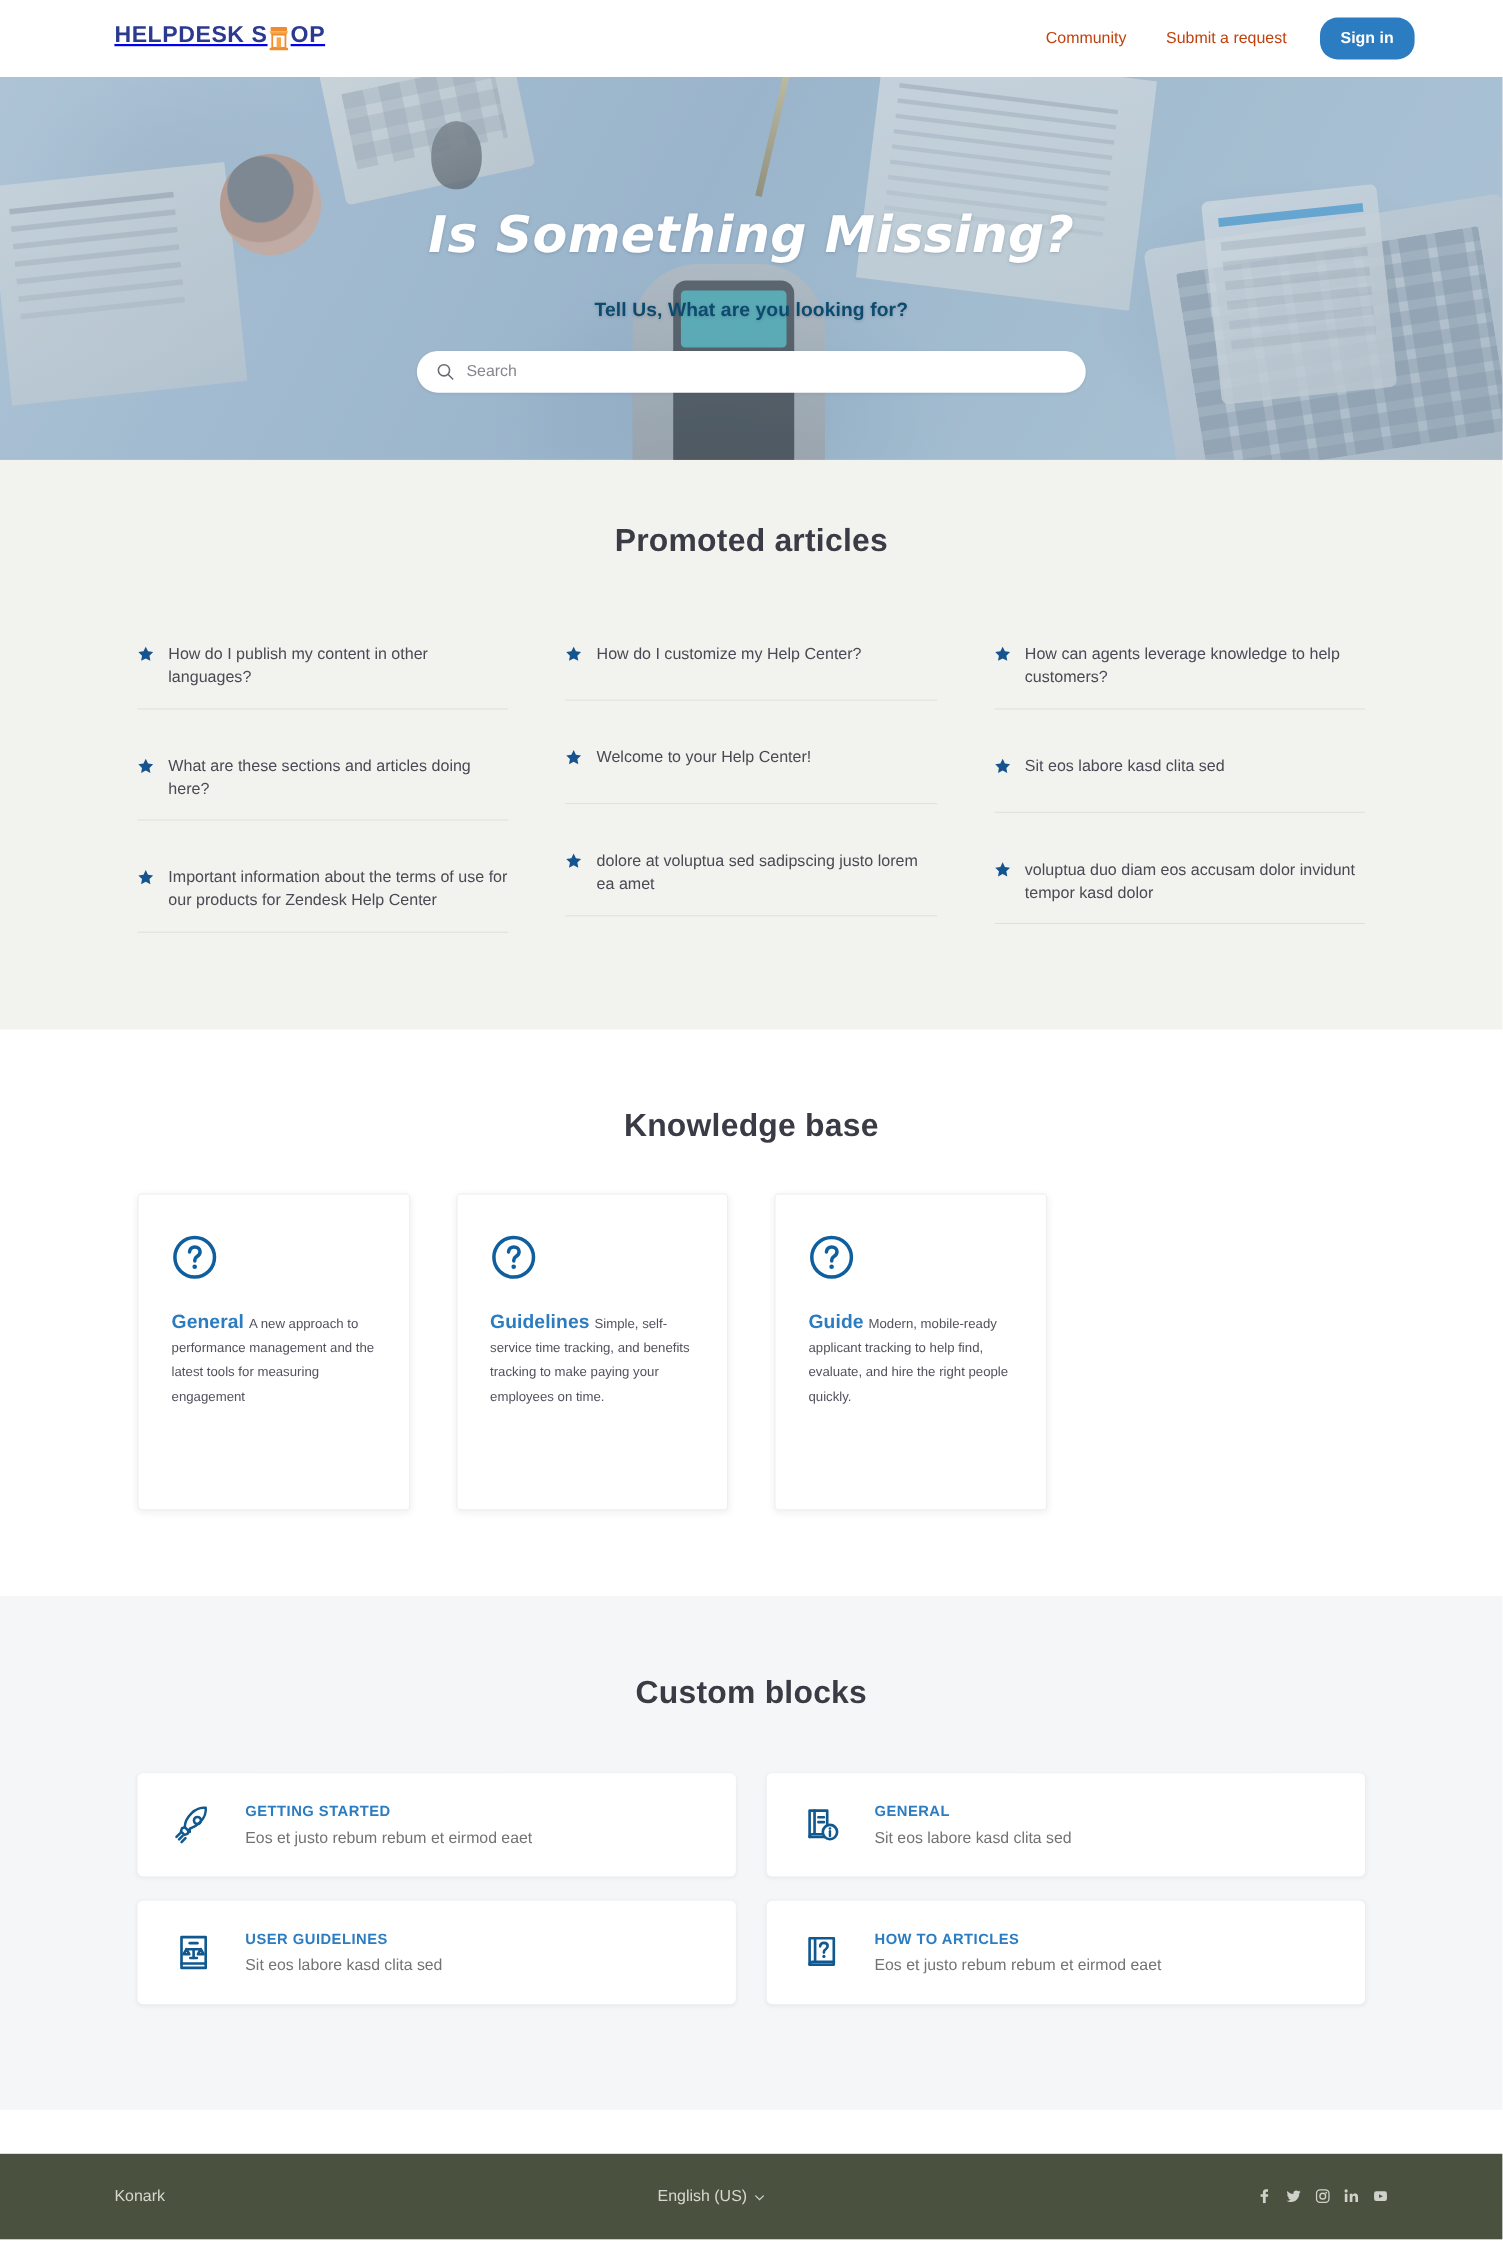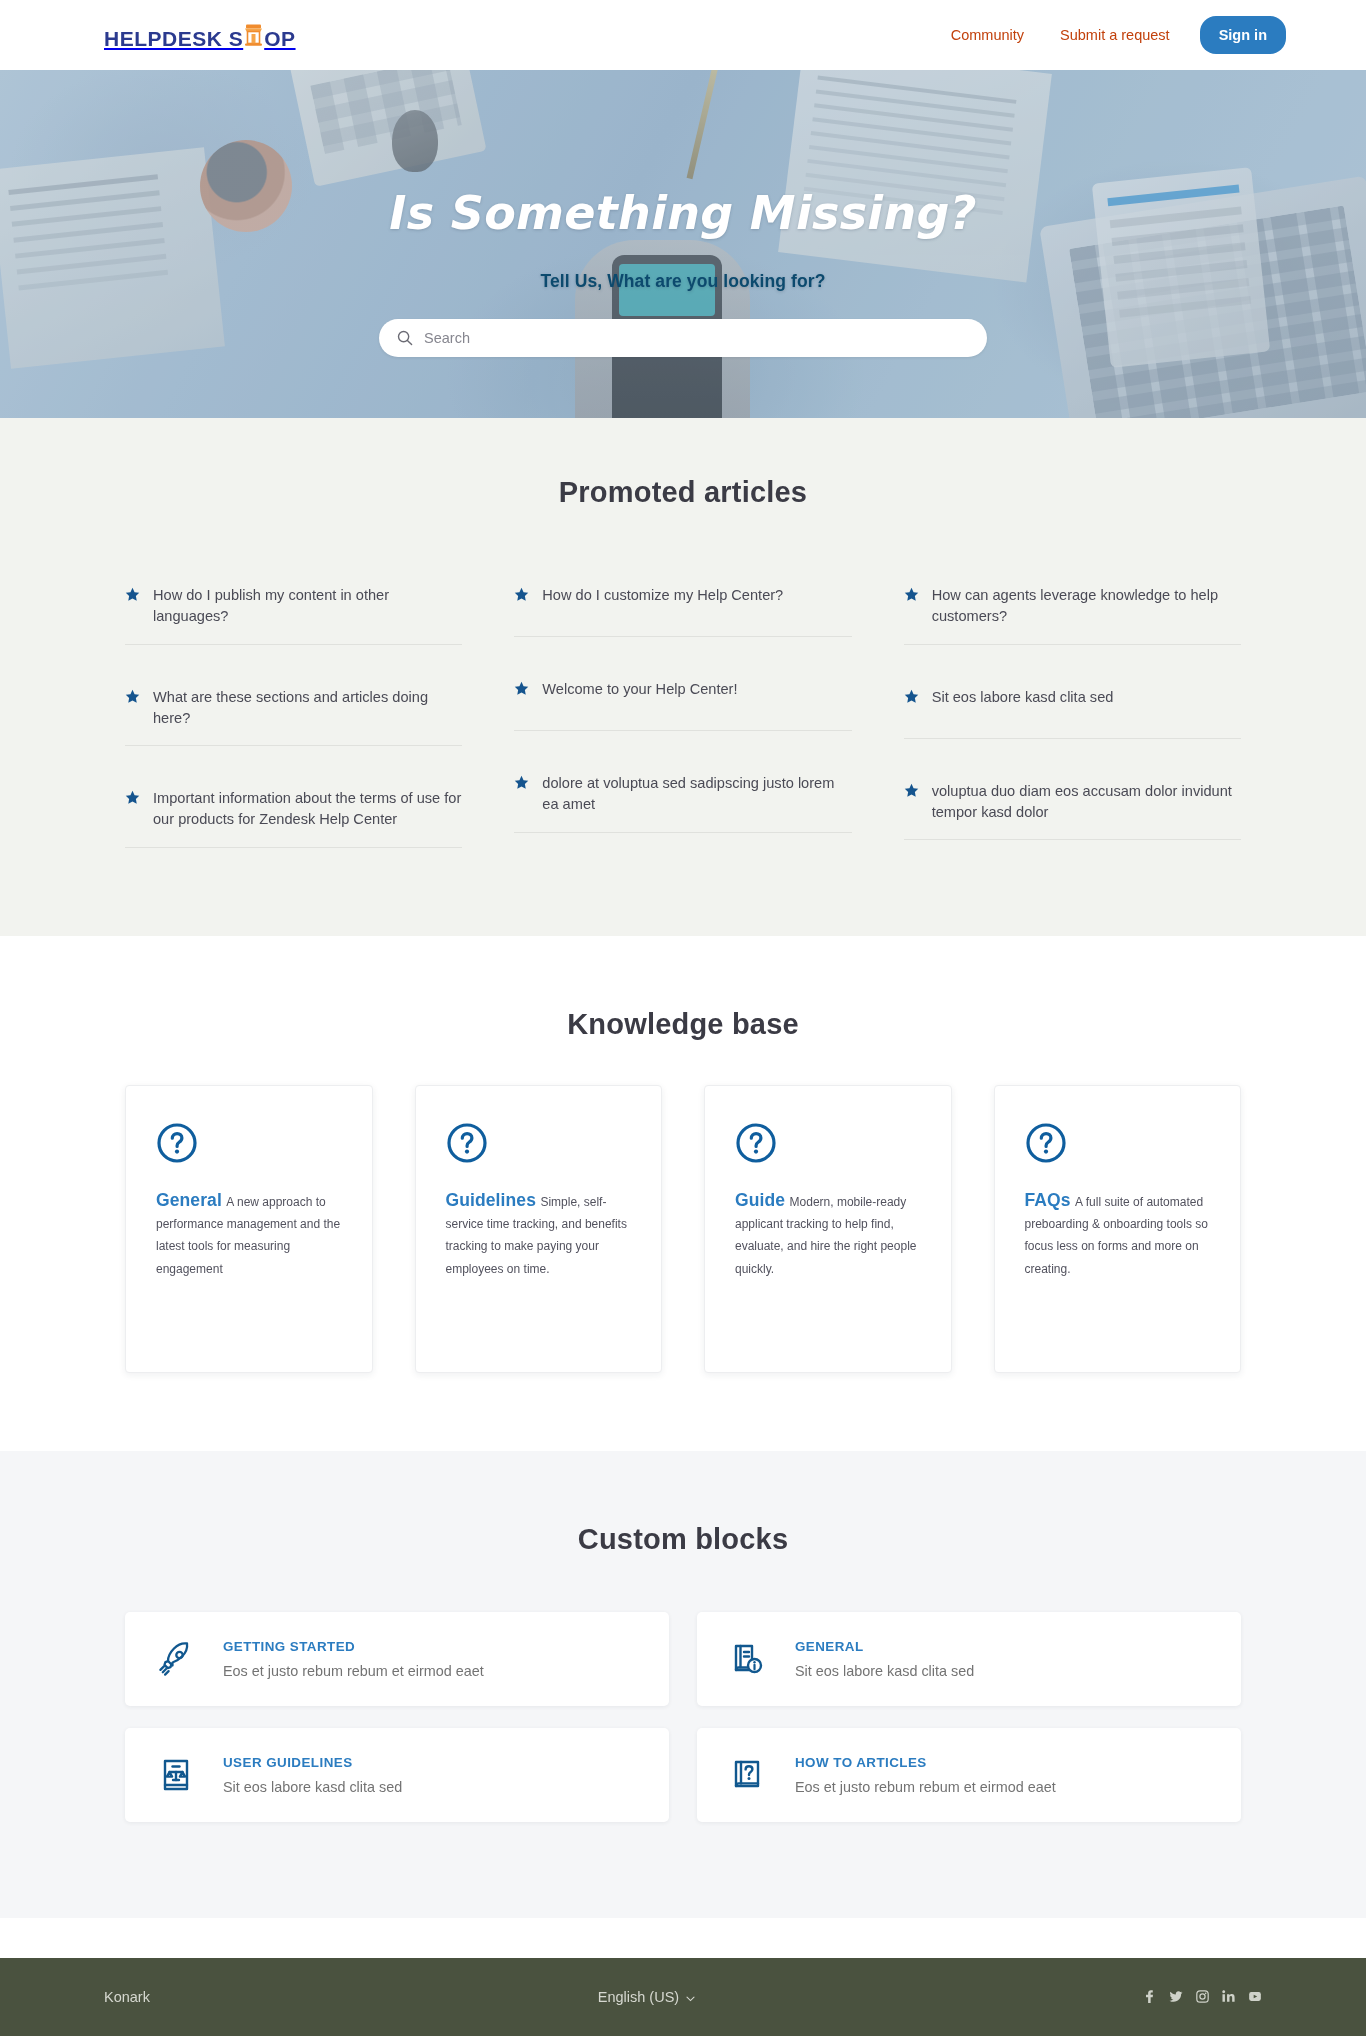--- a/index.html
+++ b/index.html
@@ -20,21 +20,21 @@
     padding: 0 80px 0 104px;
   }
   .logo { display: flex; align-items: center; gap: 0; }
   .logo-text {
     font-size: 21px;
     font-weight: 700;
     letter-spacing: .5px;
     color: #2b3a8f;
     line-height: 1;
     display: flex;
-    align-items: flex-end;
+    align-items: flex-start;
   }
   .logo-shop-icon { display: inline-block; margin: 0 1px; position: relative; top: 1px;}
   .header-nav {
     margin-left: auto;
     display: flex;
     align-items: center;
     gap: 0px;
   }
   .nav-link {
     font-size: 14.5px;
@@ -517,31 +517,20 @@
           <svg width="42" height="42" viewBox="0 0 42 42" aria-hidden="true">
             <circle cx="21" cy="21" r="18" fill="none" stroke="#0f5e9e" stroke-width="3.2"></circle>
             <path d="M16.3 16.2c0-2.7 2.1-4.6 4.8-4.6 2.8 0 4.8 1.8 4.8 4.3 0 2.2-1.2 3.3-2.8 4.4-1.5 1-2 1.7-2 3.2v.9" fill="none" stroke="#0f5e9e" stroke-width="3.2" stroke-linecap="round"></path>
             <circle cx="21" cy="29.6" r="2.1" fill="#0f5e9e"></circle>
           </svg>
         </span>
         <span class="kb-card-title">Guide</span>
         <span class="kb-card-desc">Modern, mobile-ready applicant tracking to help find, evaluate, and hire the right people quickly.</span>
       </a>
 
-      <a class="kb-card" href="#" style="text-decoration:none">
-        <span class="kb-icon">
-          <svg width="42" height="42" viewBox="0 0 42 42" aria-hidden="true">
-            <circle cx="21" cy="21" r="18" fill="none" stroke="#0f5e9e" stroke-width="3.2"></circle>
-            <path d="M16.3 16.2c0-2.7 2.1-4.6 4.8-4.6 2.8 0 4.8 1.8 4.8 4.3 0 2.2-1.2 3.3-2.8 4.4-1.5 1-2 1.7-2 3.2v.9" fill="none" stroke="#0f5e9e" stroke-width="3.2" stroke-linecap="round"></path>
-            <circle cx="21" cy="29.6" r="2.1" fill="#0f5e9e"></circle>
-          </svg>
-        </span>
-        <span class="kb-card-title">FAQs</span>
-        <span class="kb-card-desc">A full suite of automated preboarding &amp; onboarding tools so focus less on forms and more on creating.</span>
-      </a>
 
     </div>
   </div>
 </section>
 
 <section class="section cb">
   <div class="container">
     <h2 class="section-title">Custom blocks</h2>
     <div class="cb-grid">
 

